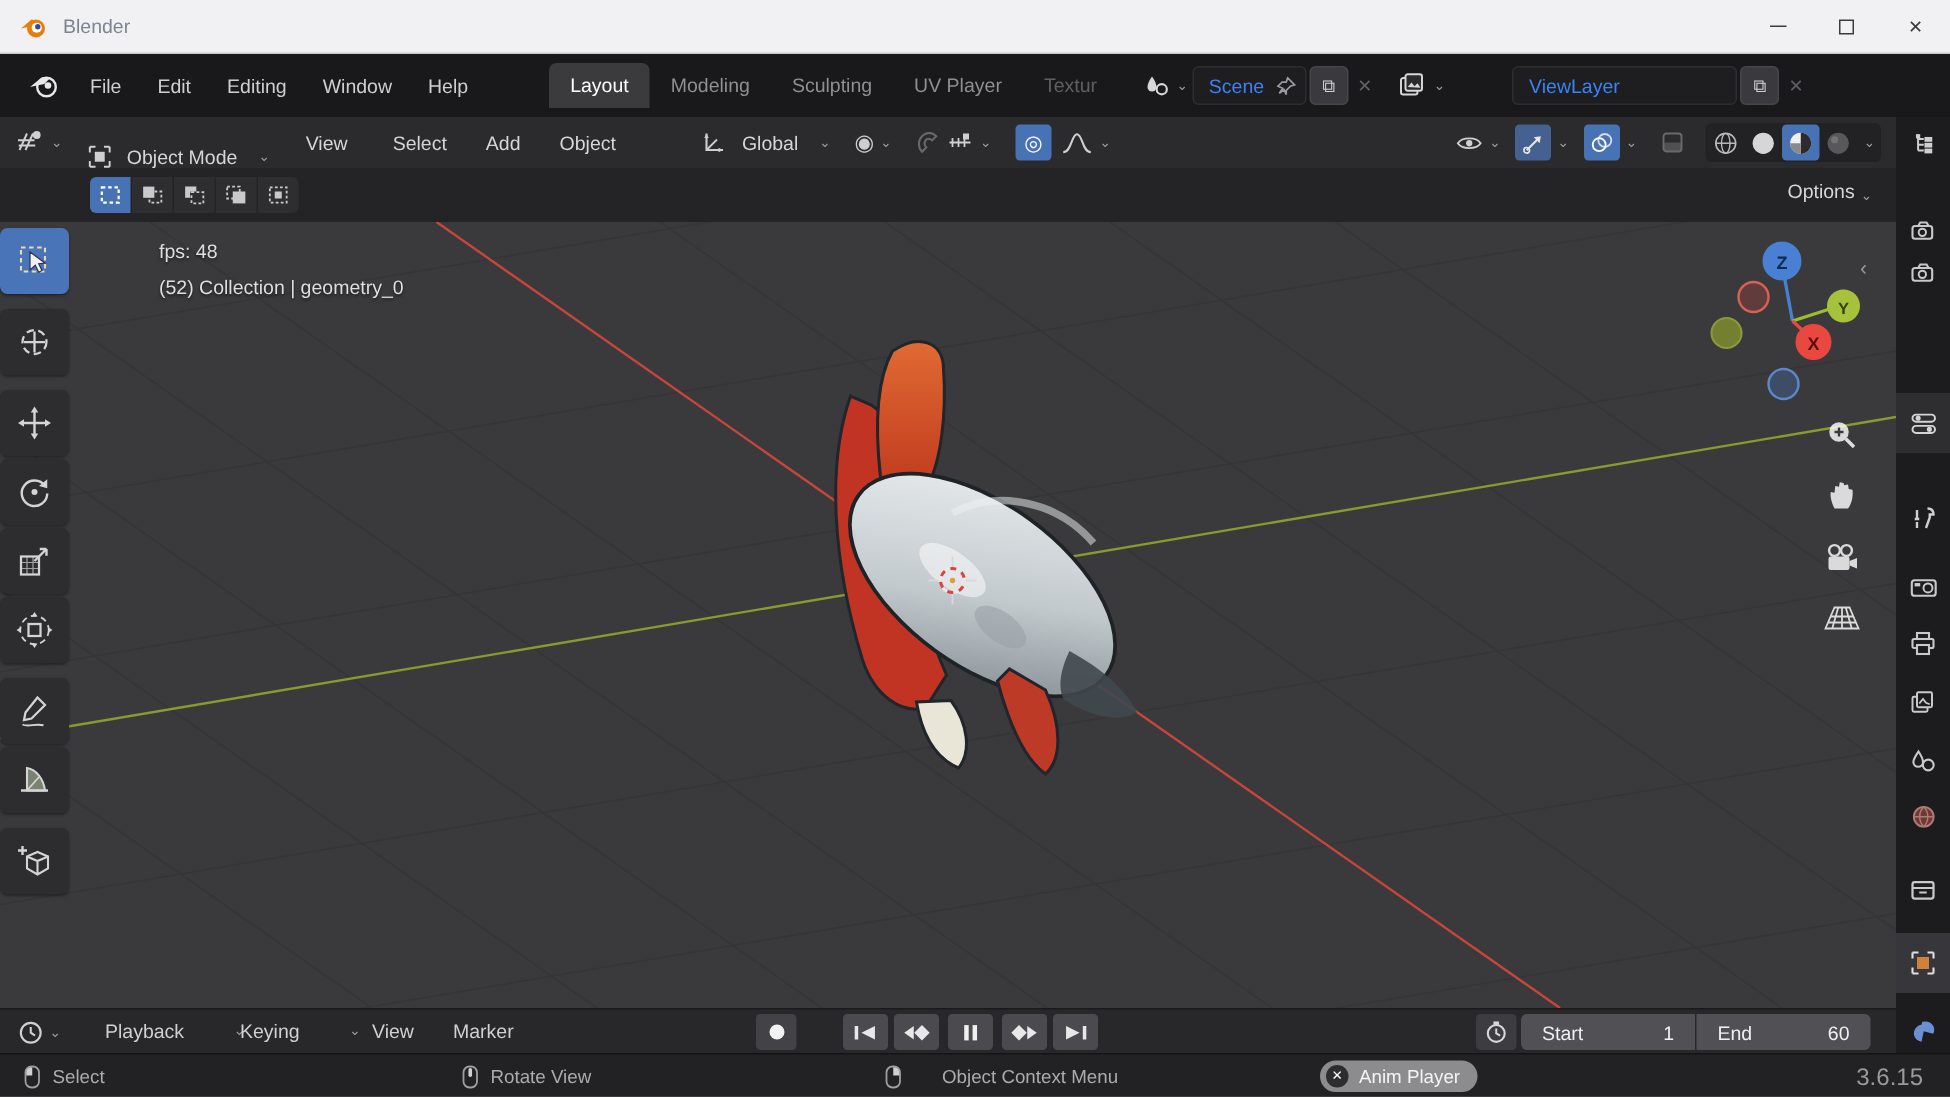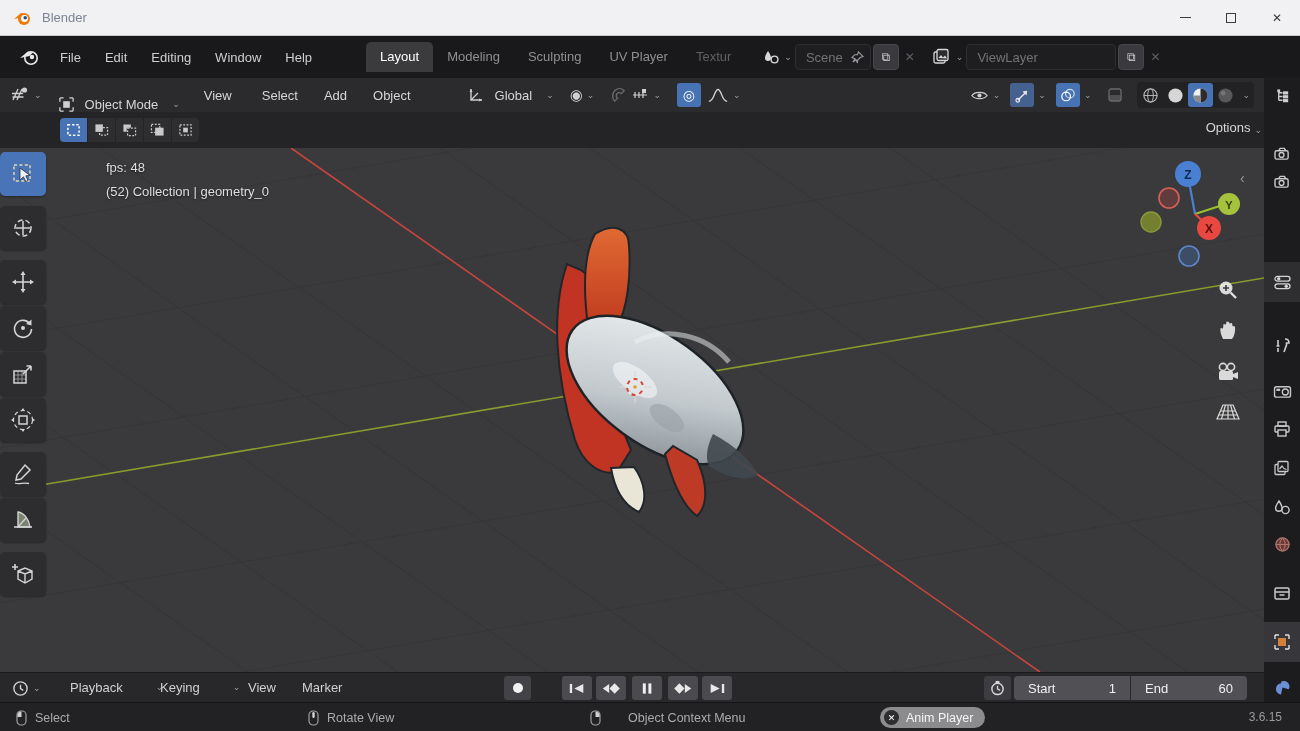--- a/index.html
+++ b/index.html
@@ -20,38 +20,38 @@
   #min-bar{width:11px;height:1.6px;background:#3c3c3c;}
   #max-box{width:10px;height:10px;border:1.4px solid #3c3c3c;}
 
   
   #topbar{left:0;top:36px;width:1300px;height:42px;background:#19191b;display:flex;align-items:center;padding:0 8px;}
   .menu-item{font-size:13px;color:#cfcfcf;padding:5px 12px;border-radius:4px;}
   .ws-tab{font-size:13px;color:#8f8f8f;padding:7px 14px 8px;border-radius:5px 5px 0 0;}
   .ws-tab.active{background:#3b3b3e;color:#ffffff;}
   .selector{display:flex;align-items:center;height:26px;margin-left:14px;}
   .sel-field{display:flex;align-items:center;height:26px;background:#1e1e20;border:1px solid #2e2e31;border-radius:4px;padding:0 6px;}
-  .sel-field .name{font-size:13px;color:#737373;margin:0 8px 0 4px;}
+  .sel-field .name{font-size:13px;color:#3b82f6;margin:0 8px 0 4px;}
   .sel-btn{width:26px;height:26px;background:#3a3a3e;border:1px solid #47474b;border-radius:4px;display:flex;align-items:center;justify-content:center;color:#d0d0d0;font-size:12px;margin-left:2px;}
   .dimx{color:#616165;font-size:12px;margin-left:6px;}
 
   
   #vp-header{left:0;top:78px;width:1264px;height:34px;background:#2b2b2e;display:flex;align-items:center;padding:0 10px;}
   #vp-header .hmenu{font-size:13px;color:#d6d6d6;padding:4px 10px;}
   .blue-tile{width:24px;height:24px;background:#4772b3;}
   .shade-group{display:flex;align-items:center;background:#222225;border-radius:4px;padding:1px 4px 1px 1px;margin-left:10px;}
   .shade-slot{width:25px;height:24px;display:flex;align-items:center;justify-content:center;border-radius:3px;}
 
   
   #tool-row{left:0;top:112px;width:1264px;height:36px;background:#242427;}
   .selmode{display:flex;position:absolute;left:60px;top:6px;}
   .selmode .sm{width:27px;height:24px;background:#2e2e31;display:flex;align-items:center;justify-content:center;margin-right:1px;}
   .selmode .sm:first-child{border-radius:4px 0 0 4px;background:#4772b3;}
   .selmode .sm:last-child{border-radius:0 4px 4px 0;}
-  #options{position:absolute;right:2px;top:8px;font-size:13px;color:#d6d6d6;align-items:flex-end;}
+  #options{position:absolute;right:16px;top:8px;font-size:13px;color:#d6d6d6;align-items:flex-end;}
 
   
   #viewport{left:0;top:148px;width:1264px;height:524px;background:#3a3a3c;overflow:hidden;}
   .ov-text{font-size:13px;color:#dedede;text-shadow:0 1px 2px rgba(0,0,0,.5);}
   
   .tbtn{position:absolute;left:0;width:46px;height:44px;background:#2d2d30;border-radius:5px;display:flex;align-items:center;justify-content:center;box-shadow:0 1px 2px rgba(0,0,0,.35);}
   .tbtn.active{background:#4a74b8;}
   
   .navico{position:absolute;left:1212px;width:32px;height:32px;display:flex;align-items:center;justify-content:center;opacity:.9;}
 
@@ -65,21 +65,21 @@
   .tl-menu{position:absolute;top:7px;font-size:13px;color:#d0d0d0;gap:29px;}
   .tp-btn{position:absolute;top:3px;width:30px;height:24px;background:#4b4b4f;border-radius:3px;display:flex;align-items:center;justify-content:center;}
   .tl-field{position:absolute;top:3px;height:24px;background:#57575b;border-radius:4px;display:flex;align-items:center;font-size:13px;color:#f0f0f0;}
 
   
   #statusbar{left:0;top:702px;width:1300px;height:29px;background:#222225;border-top:1px solid #141416;}
   .sb-item{position:absolute;top:0;height:29px;display:flex;align-items:center;font-size:12.5px;color:#ababab;}
   .sb-item svg{margin-right:8px;}
   #anim-pill{position:absolute;left:880px;top:4px;height:21px;background:#8c8c8e;border-radius:11px;display:flex;align-items:center;padding:0 12px 0 4px;font-size:12.5px;color:#f4f4f4;}
   #anim-pill .xcirc{width:15px;height:15px;border-radius:50%;background:#2d2d2f;color:#fff;font-size:9px;display:flex;align-items:center;justify-content:center;margin-right:7px;}
-  #version{position:absolute;right:18px;top:7px;font-size:12px;color:#9a9a9a;}
+  #version{position:absolute;right:18px;top:7px;font-size:16px;color:#9a9a9a;}
 </style>
 </head>
 <body>
 
 <div id="app">
 
   <div id="titlebar" class="abs flex">
     <span style="margin-left:12px;">
       <svg width="20" height="16" viewBox="0 0 20 16">
         <path d="M2 9 L9 3 L14 4 L11 7 Z" fill="#e87d0d"></path>
@@ -142,21 +142,21 @@
 
     <div class="selector">
       <span class="flex" style="padding:0 3px;">
         <svg width="20" height="18" viewBox="0 0 20 18">
           <rect x="2" y="4" width="11" height="11" rx="1.5" fill="none" stroke="#d8d8d8" stroke-width="1.3"></rect>
           <rect x="5" y="1.5" width="11" height="11" rx="1.5" fill="#2b2b2e" stroke="#d8d8d8" stroke-width="1.3"></rect>
           <path d="M6.5 10 L9 7 L11 9.5 L13 7.5 L15 10.5 Z" fill="#d8d8d8"></path>
         </svg>
         <span class="chev">⌄</span>
       </span>
-      <div class="sel-field" style="min-width:150px;">
+      <div class="sel-field" style="min-width:150px;margin-left:42px;">
         <span class="name">ViewLayer</span>
       </div>
       <span class="sel-btn">⧉</span>
       <span class="dimx">✕</span>
     </div>
   </div>
 
   <div id="vp-header" class="abs">
     <span class="flex">
       <svg width="20" height="18" viewBox="0 0 20 18">

